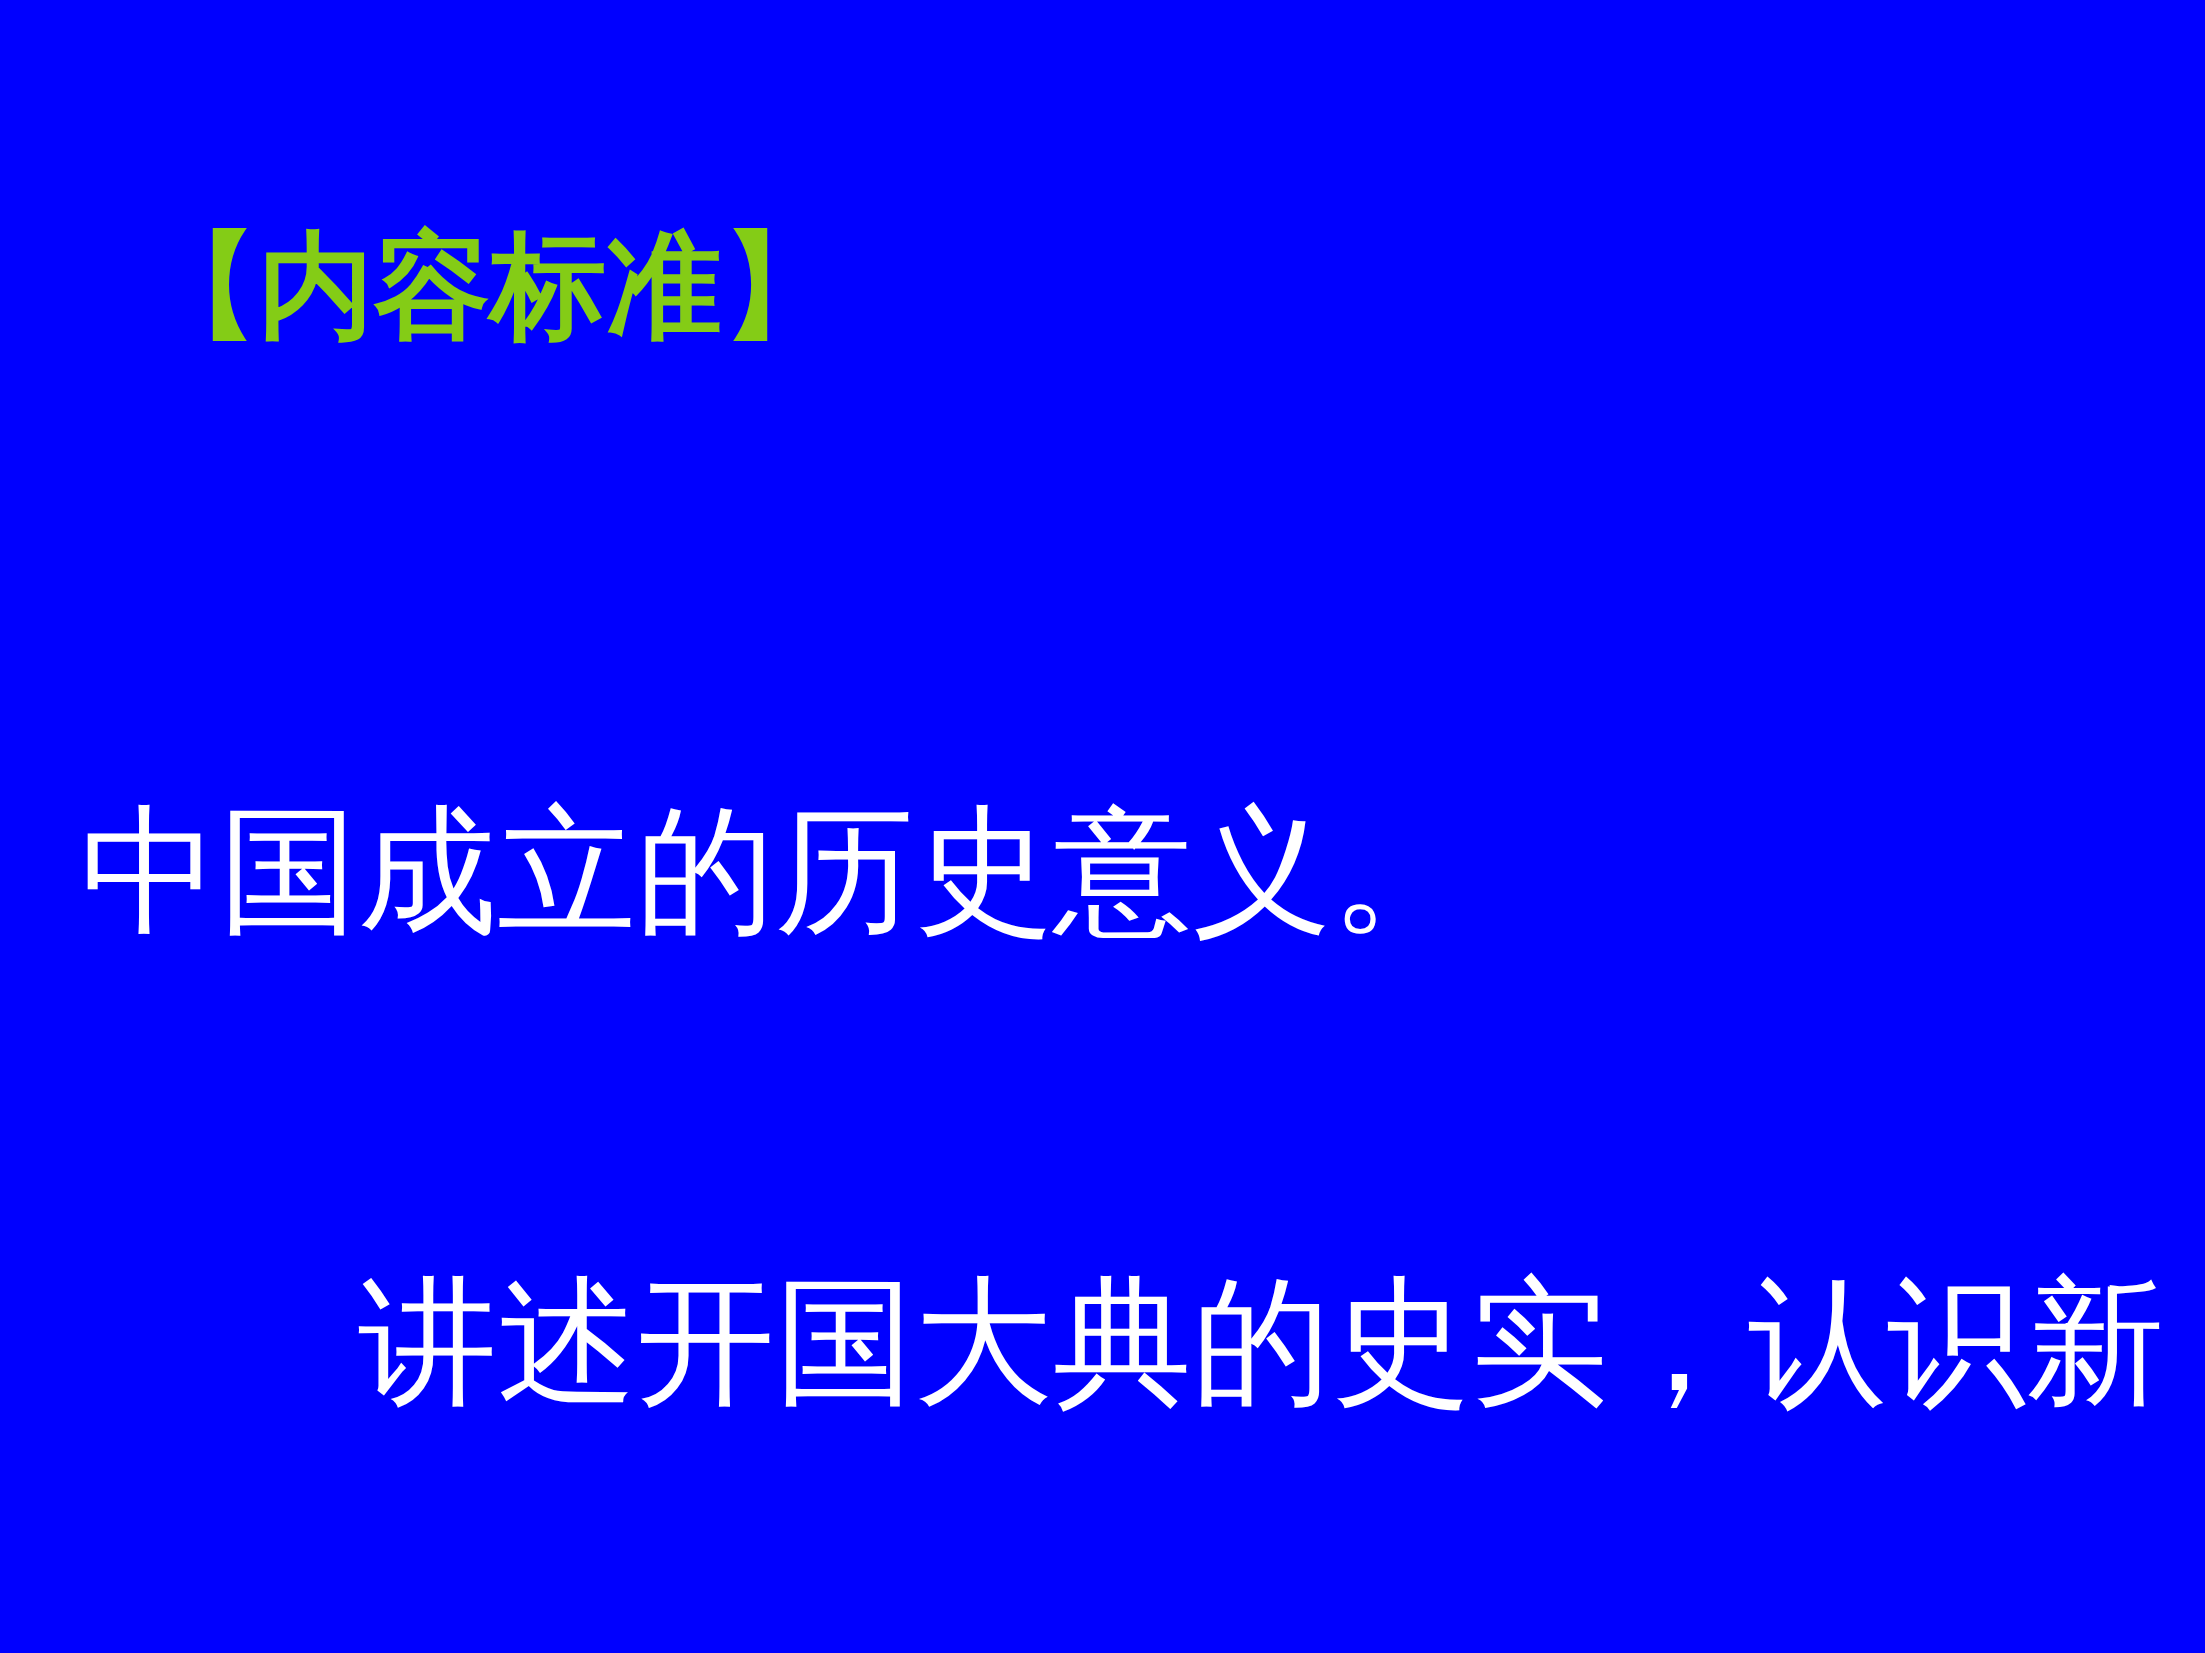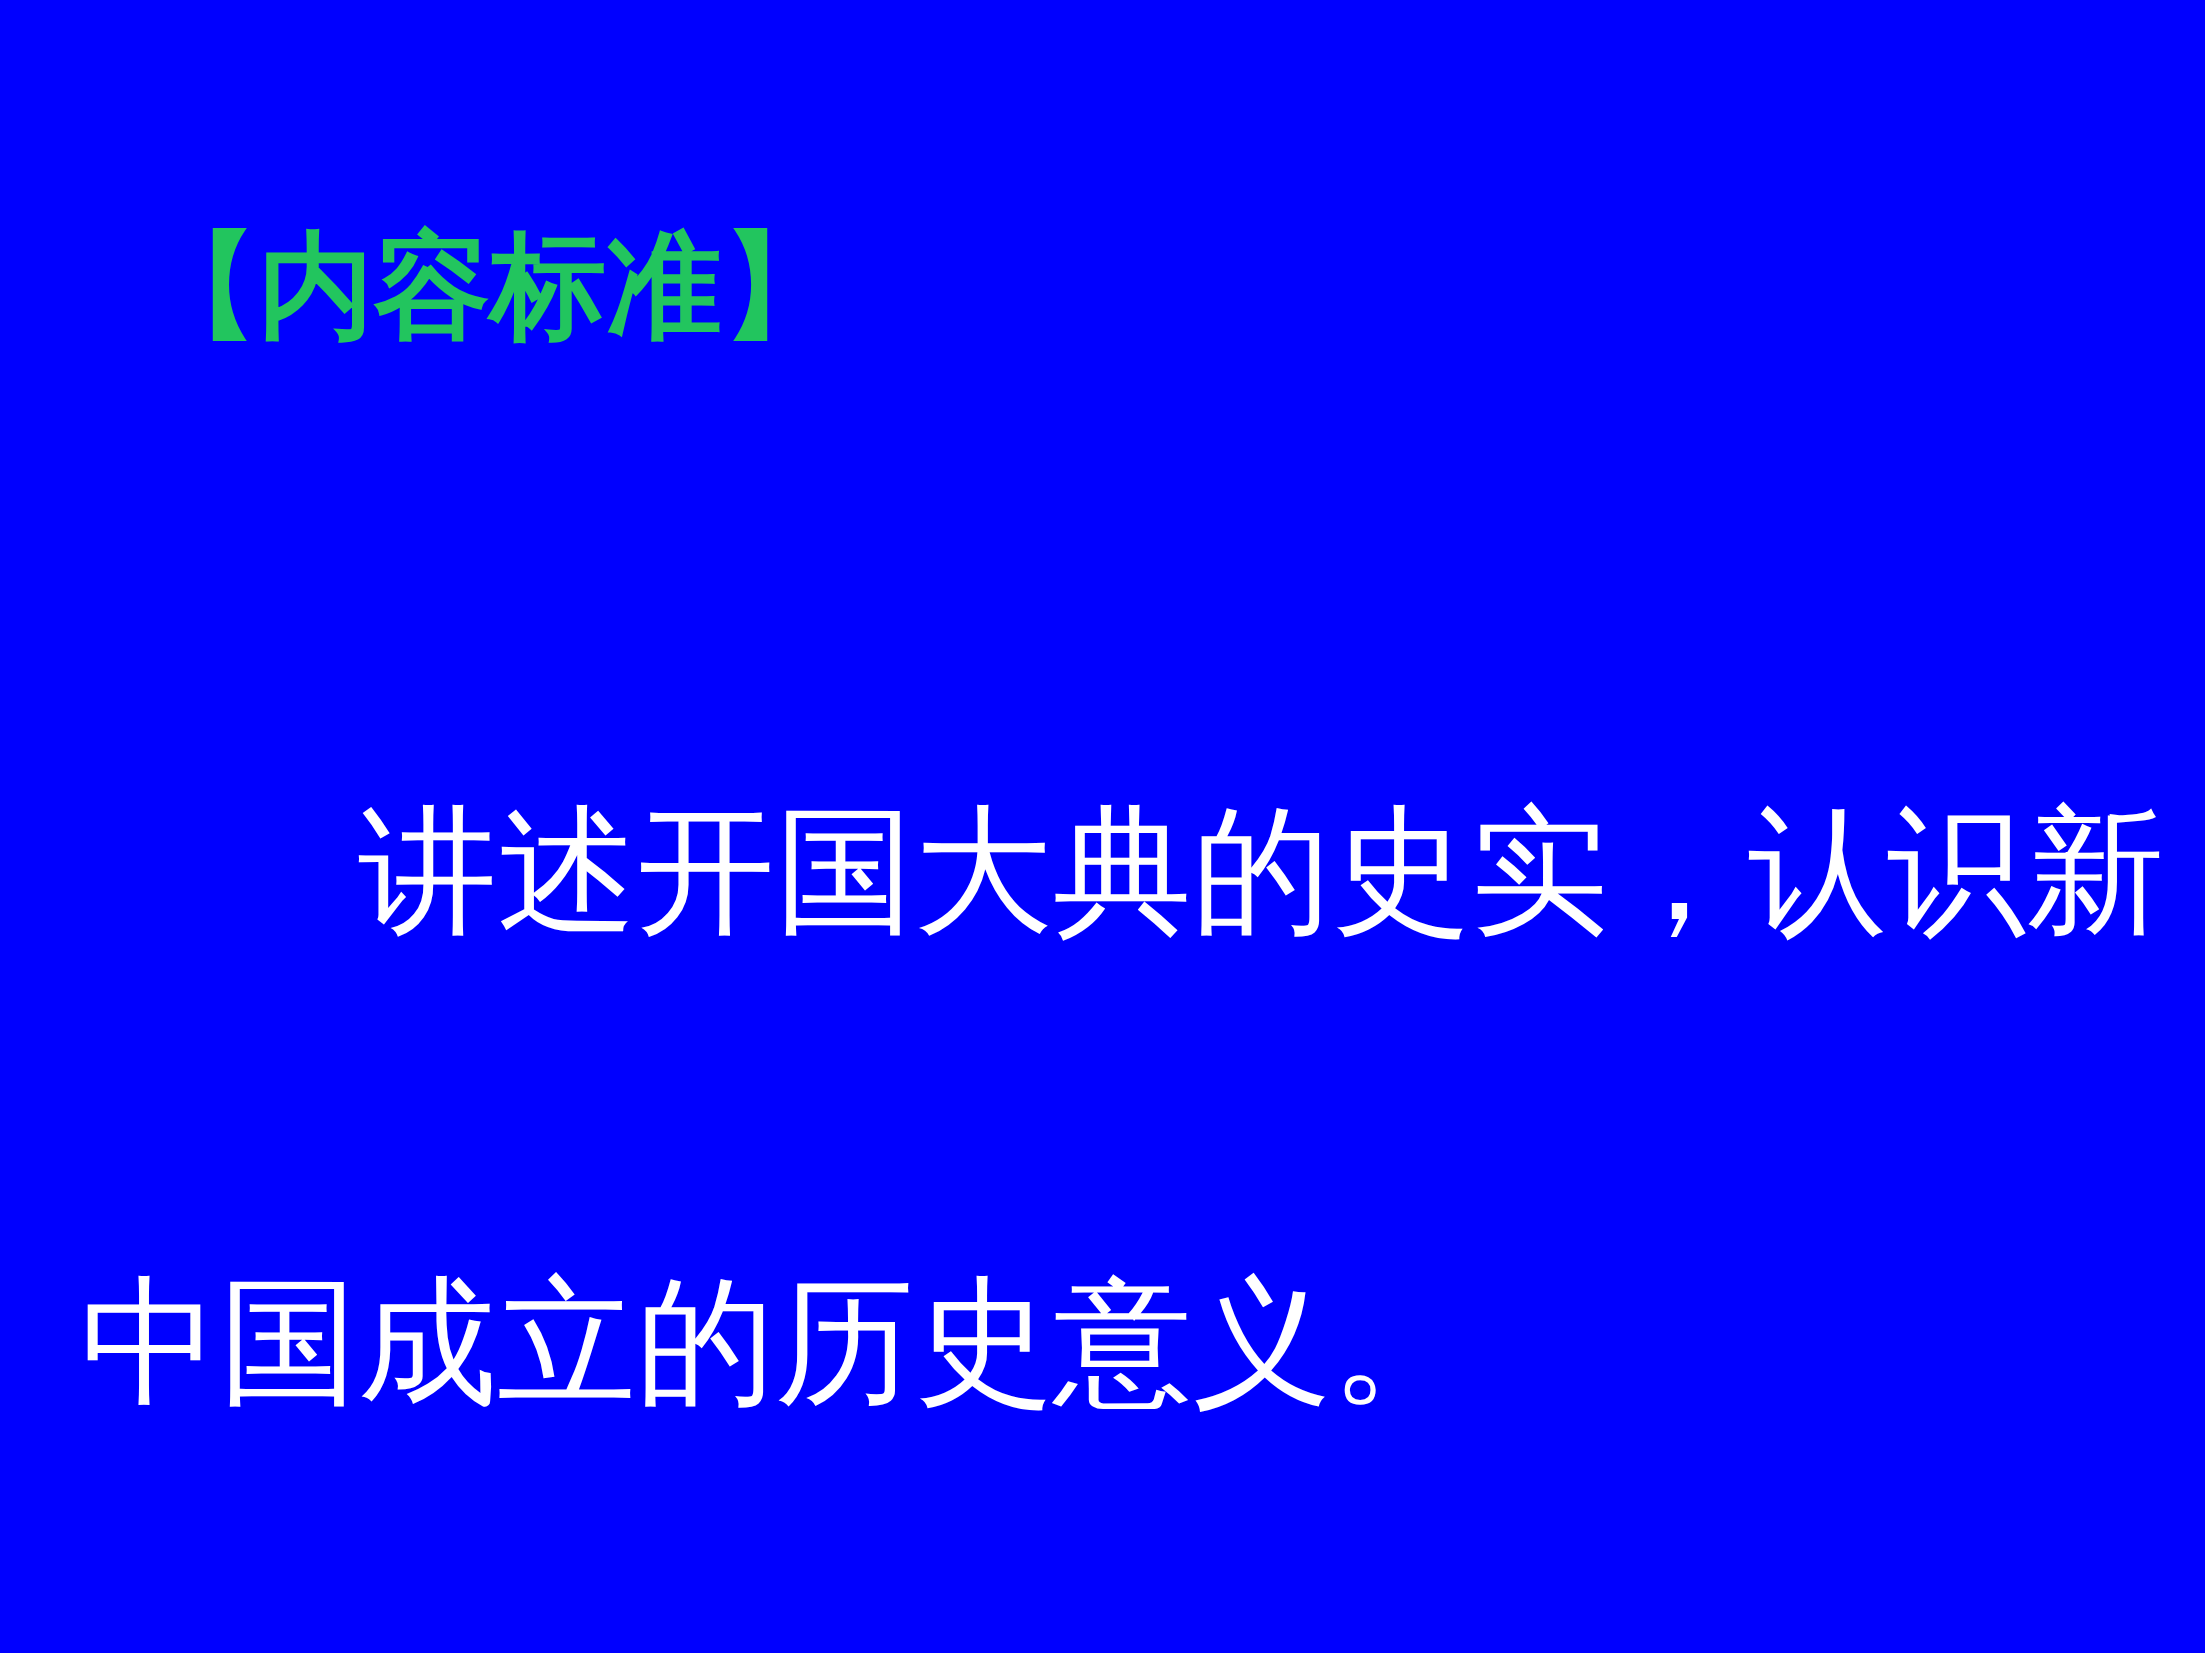--- a/index.html
+++ b/index.html
@@ -54,22 +54,22 @@
   .body-line {
     display: block;
     white-space: pre;
   }
 </style>
 </head>
 <body>
 
 <div id="slide" style="background: rgb(0, 0, 255);">
 
-  <div id="slide-title" style="color: #22c55e;">【内容标准】</div>
+  <div id="slide-title" style="color: #84cc16;">【内容标准】</div>
 
   <div id="body-block" style="color: rgb(255, 255, 255);">
+    <span class="body-line">中国成立的历史意义。</span>
     <span class="body-line">　　讲述开国大典的史实，认识新</span>
-    <span class="body-line">中国成立的历史意义。</span>
     
   </div>
 
 </div>
 
 
 </body></html>

